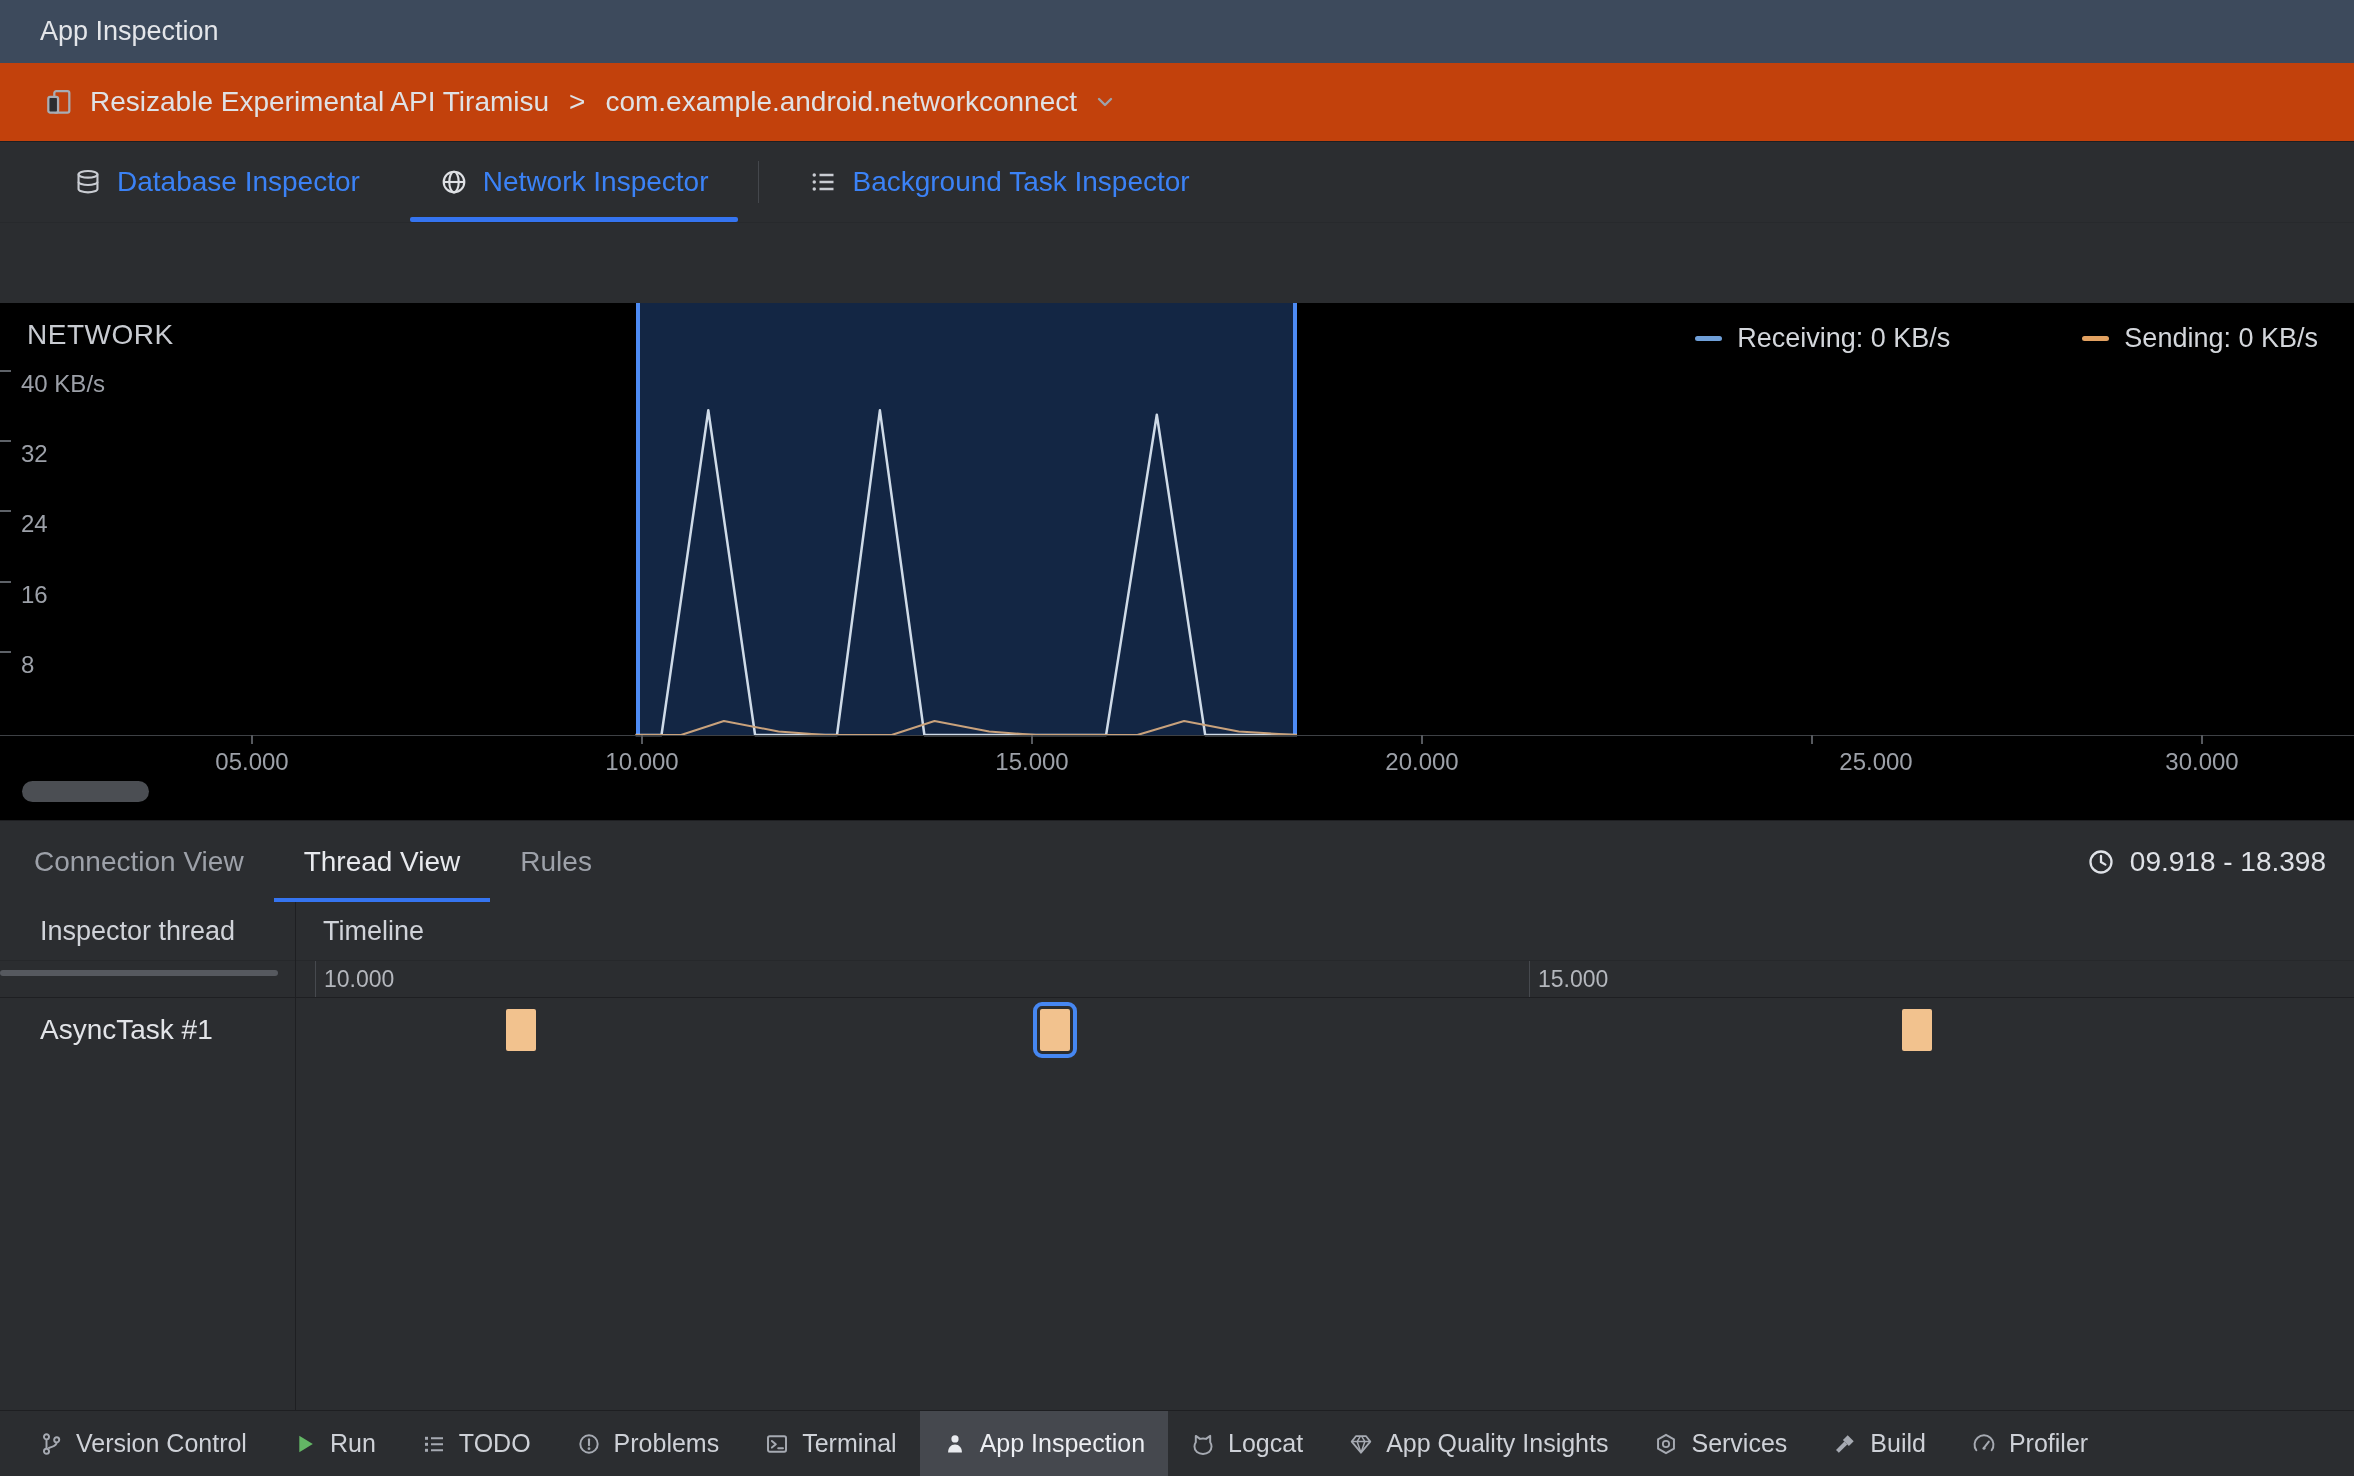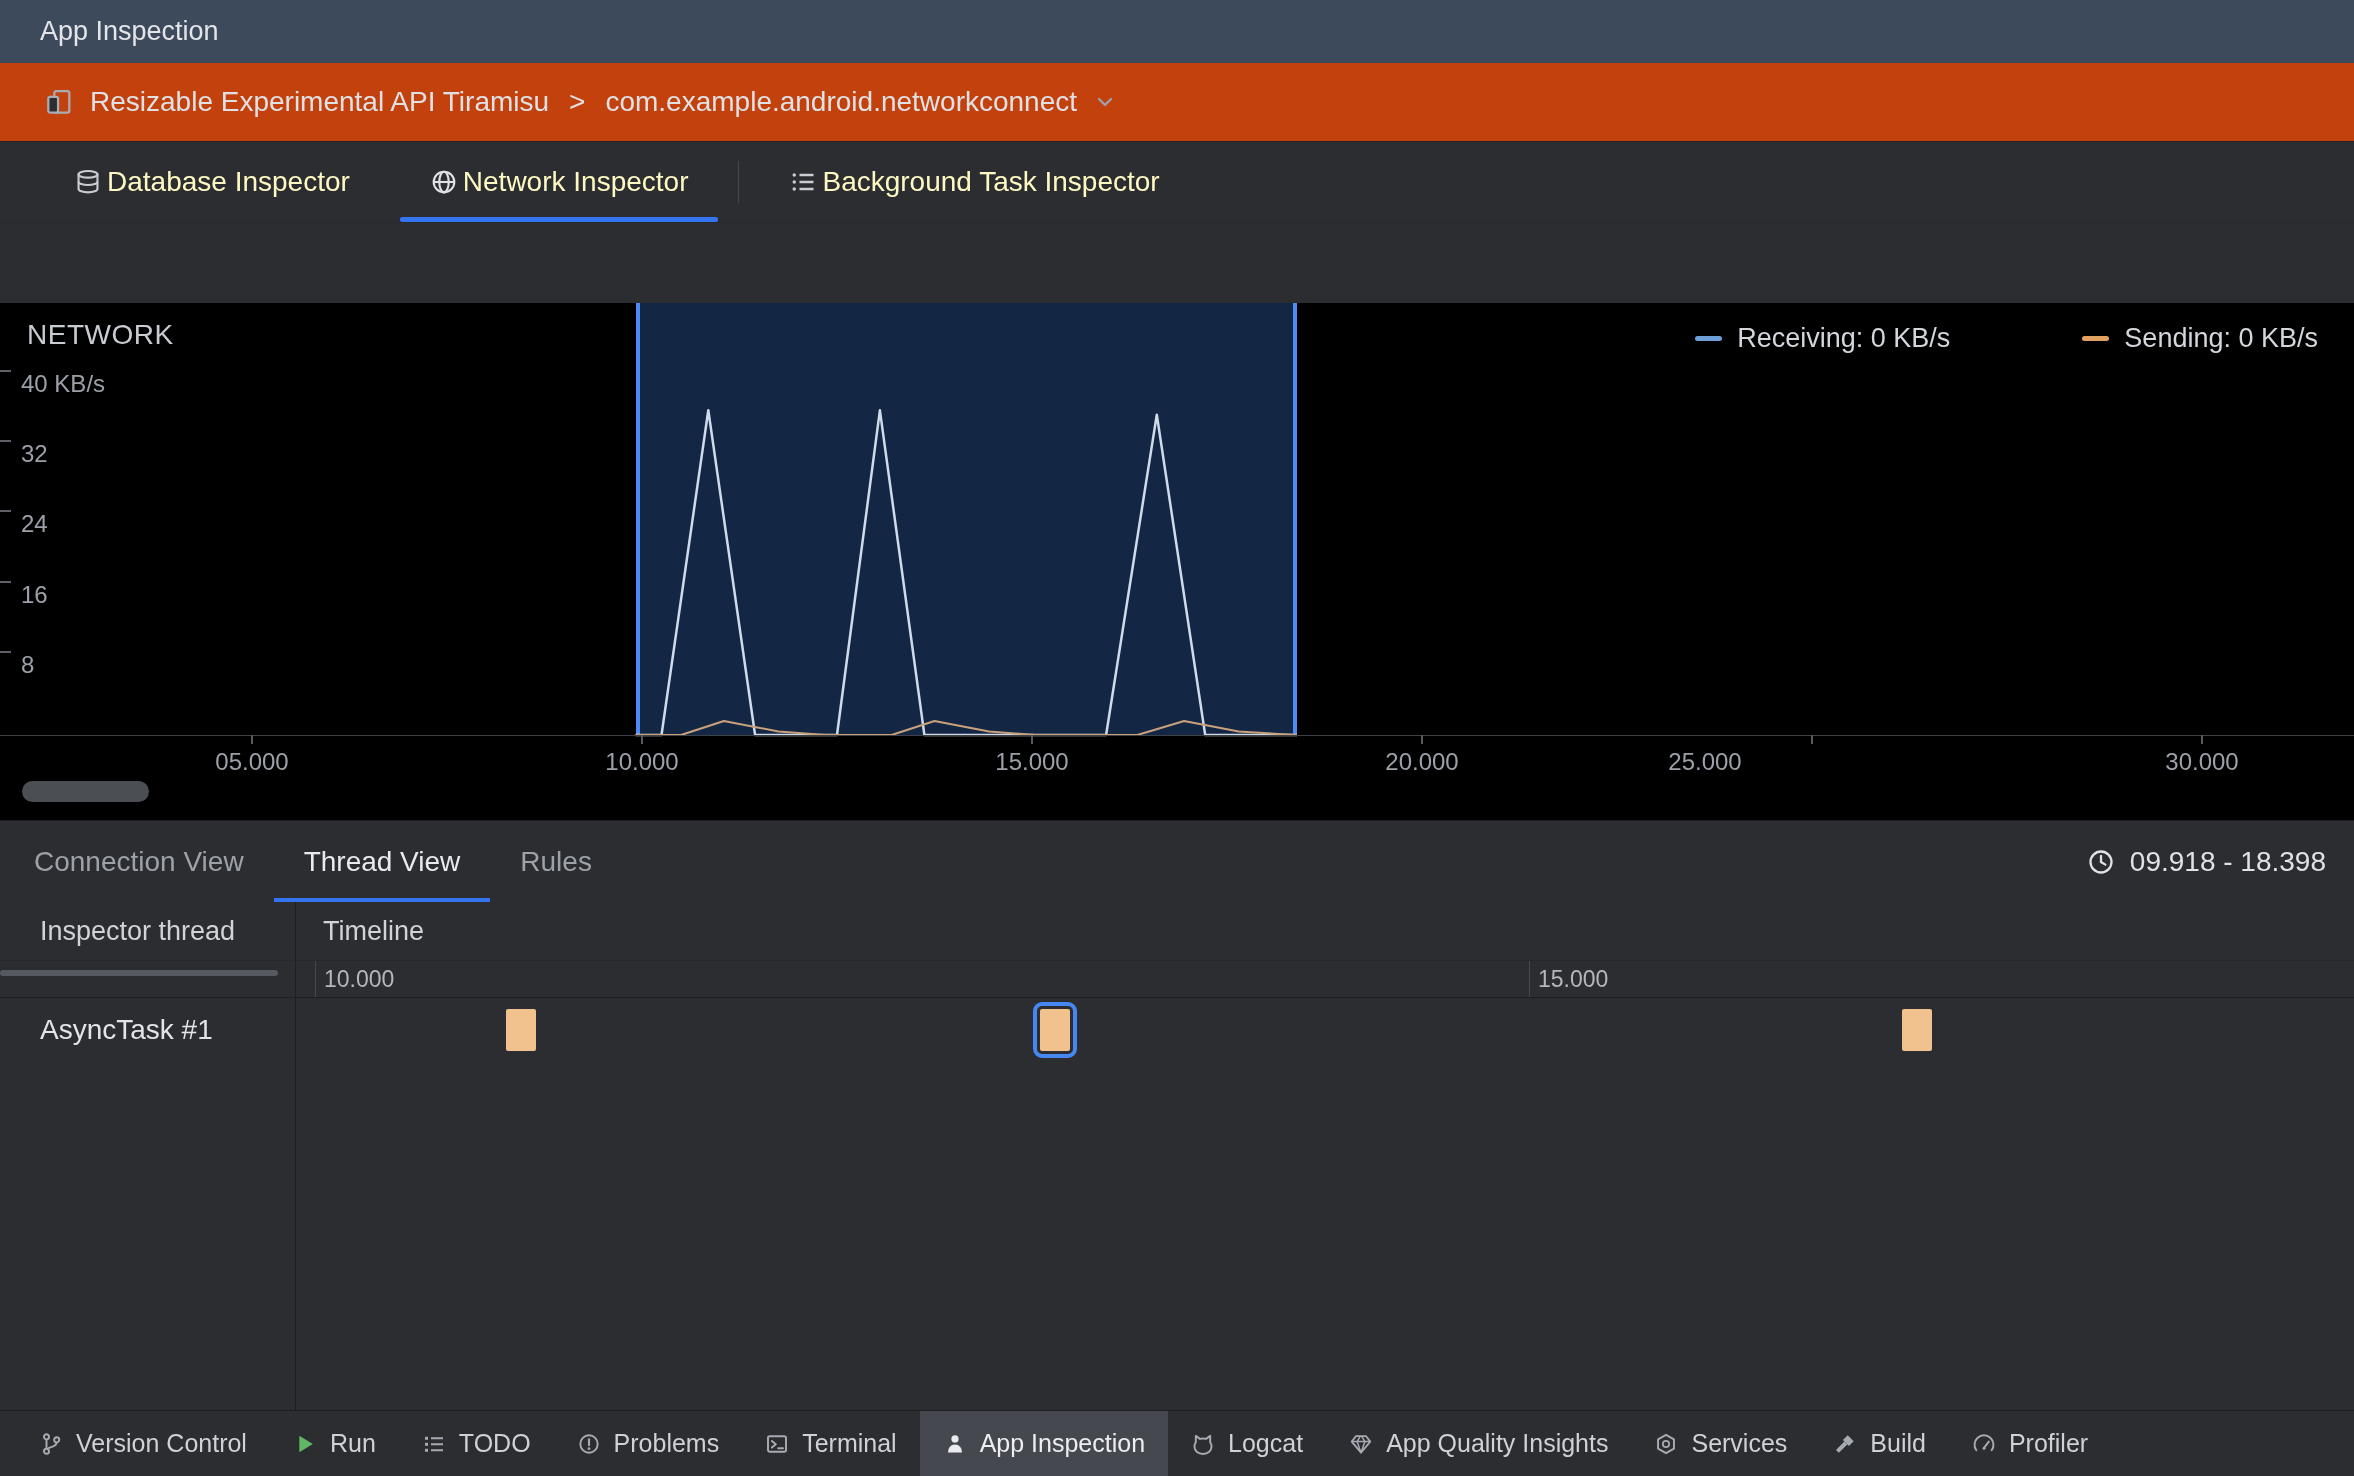--- a/index.html
+++ b/index.html
@@ -6,21 +6,21 @@
   html,body{width:2354px;height:1476px;}
   body{position:relative;background:#2b2d30;font-family:"Liberation Sans",sans-serif;color:#dfe1e5;overflow:hidden;}
   svg{display:block;}
 
   .title-bar{position:absolute;left:0;top:0;width:100%;height:63px;background:#3d4a5c;display:flex;align-items:center;padding-left:40px;font-size:27px;color:#e3e5e9;}
 
   .process-bar{position:absolute;left:0;top:63px;width:100%;height:79px;display:flex;align-items:center;padding-left:44px;gap:16px;font-size:28px;border-bottom:1px solid #1e1f22;background:#c2410c;}
   .process-bar .sep{margin:0 4px;color:#dfe1e5;}
 
   .tab-bar{position:absolute;left:0;top:142px;width:100%;height:81px;display:flex;align-items:stretch;padding-left:34px;border-bottom:1px solid #27292c;background:#2b2d30;}
-  .itab{display:flex;align-items:center;gap:5px;padding:0 40px;font-size:28px;color:#fef9c3;position:relative;cursor:default;}
+  .itab{display:flex;align-items:center;gap:15px;padding:0 40px;font-size:28px;color:#3b82f6;position:relative;cursor:default;}
   .itab.sel::after{content:"";position:absolute;left:10px;right:10px;bottom:0;height:5px;background:#3574f0;border-radius:2px;}
   .tab-sep{width:1px;height:42px;background:#44474c;align-self:center;margin:0 10px;}
 
   .toolbar-strip{position:absolute;left:0;top:223px;width:100%;height:80px;background:#2b2d30;}
 
   .chart-panel{position:absolute;left:0;top:303px;width:100%;height:517px;background:#000000;}
   .chart-title{position:absolute;left:27px;top:16px;font-size:28px;color:#c8cbd1;letter-spacing:.5px;}
   .legend{position:absolute;top:20px;right:36px;display:flex;gap:132px;}
   .legend-item{display:flex;align-items:center;gap:15px;font-size:27px;color:#d3d6db;}
   .dash{width:27px;height:5px;border-radius:2.5px;}
@@ -155,21 +155,21 @@
   <div class="x-axis">
       <div class="xtickmark" style="left: 252px;"></div>
       <div class="xlab" style="left: 252px;">05.000</div>
       <div class="xtickmark" style="left: 642px;"></div>
       <div class="xlab" style="left: 642px;">10.000</div>
       <div class="xtickmark" style="left: 1032px;"></div>
       <div class="xlab" style="left: 1032px;">15.000</div>
       <div class="xtickmark" style="left: 1422px;"></div>
       <div class="xlab" style="left: 1422px;">20.000</div>
       <div class="xtickmark" style="left: 1812px;"></div>
-      <div class="xlab" style="left: 1705px;">25.000</div>
+      <div class="xlab" style="left: 1876px;">25.000</div>
       <div class="xtickmark" style="left: 2202px;"></div>
       <div class="xlab" style="left: 2202px;">30.000</div>
     </div>
   <div class="h-scrollbar"></div>
 </div>
 
 <div class="detail-tabs">
   <div class="dtab">
     <span>Connection View</span>
   </div>

